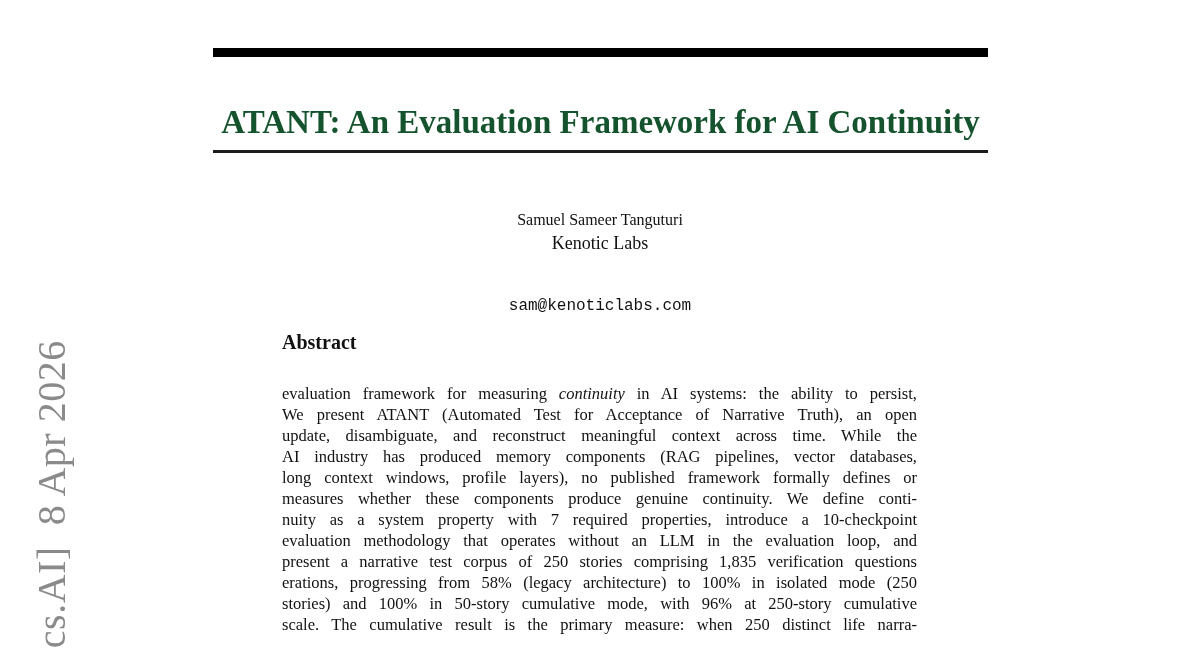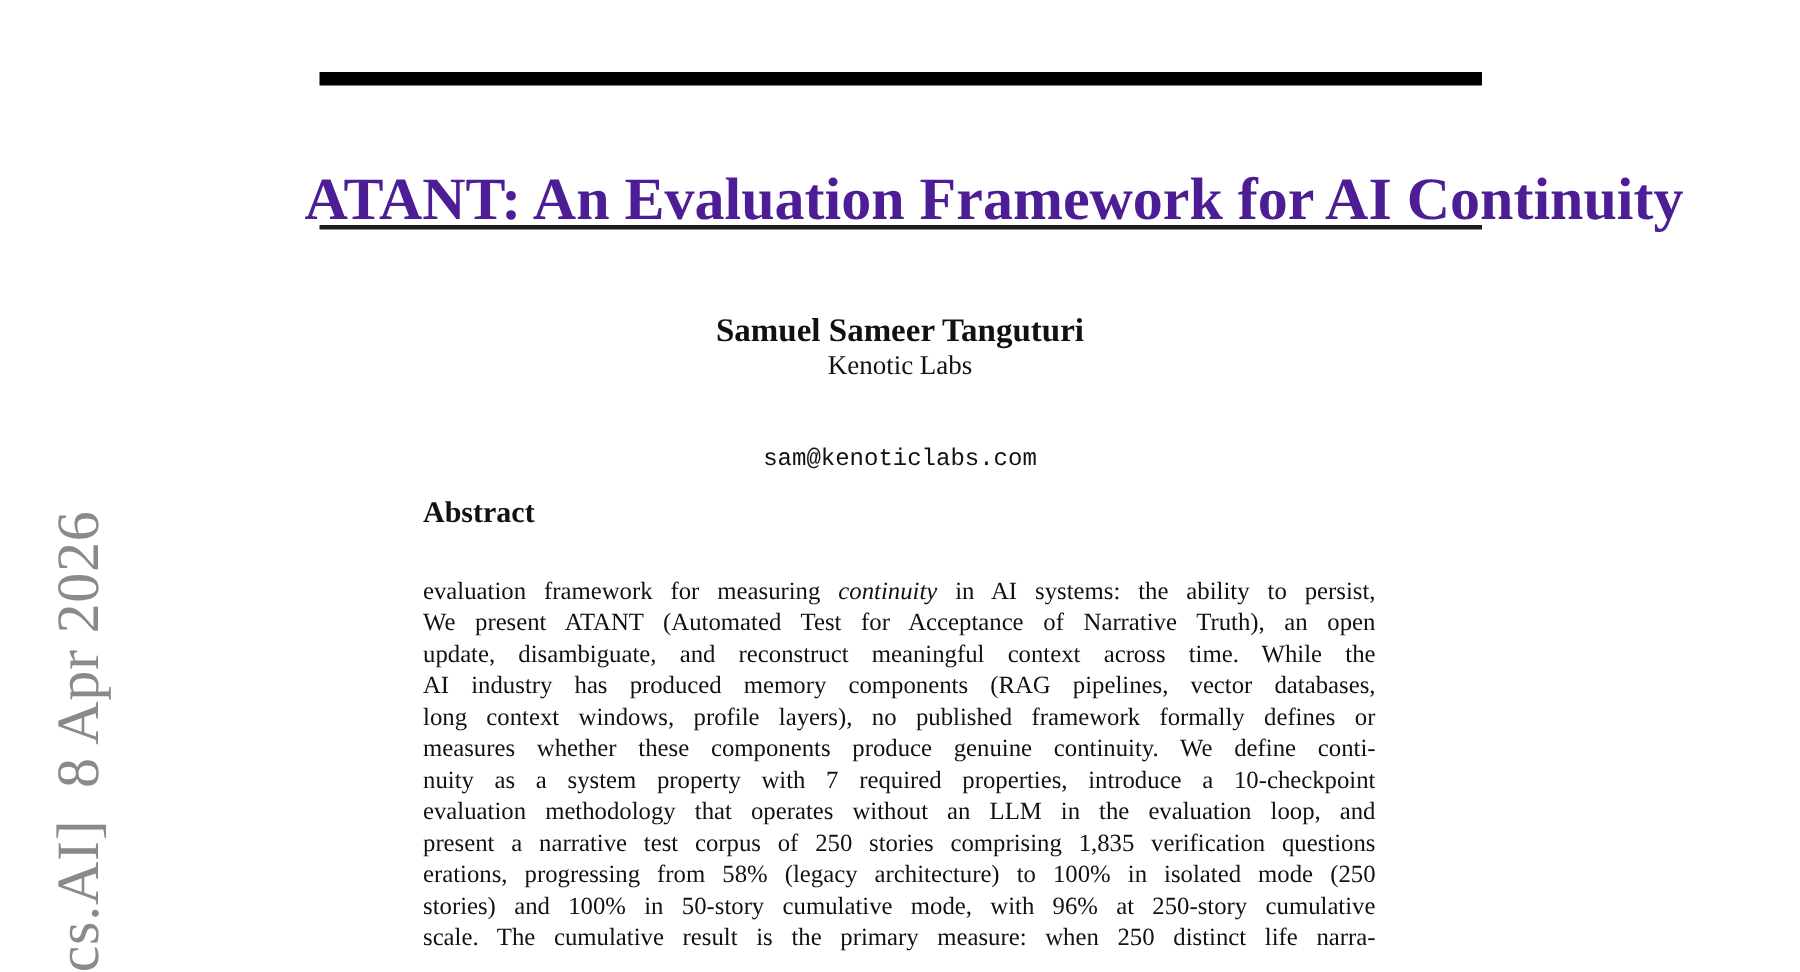--- a/index.html
+++ b/index.html
@@ -38,45 +38,45 @@
     height: 9px;
     background: #000000;
   }
 
   .paper-title {
     position: absolute;
     left: 203px;
     top: 82px;
     width: 795px;
     text-align: center;
-    font-size: 40px;
+    font-size: 33px;
     font-weight: bold;
-    color: #4c1d95;
+    color: #14532d;
     white-space: nowrap;
   }
 
   .rule-thin {
     position: absolute;
     left: 213px;
     top: 150px;
     width: 775px;
     height: 3px;
     background: #1c1c1c;
   }
 
   .author-block {
     position: absolute;
     left: 300px;
     top: 208px;
     width: 600px;
     text-align: center;
   }
   .author-name {
-    font-size: 22px;
-    font-weight: bold;
+    font-size: 16px;
+    font-weight: normal;
     line-height: 24px;
   }
   .author-affiliation {
     font-size: 18px;
     line-height: 22px;
   }
   .author-email {
     font-family: "Liberation Mono", "DejaVu Sans Mono", monospace;
     font-size: 16px;
     line-height: 22px;

